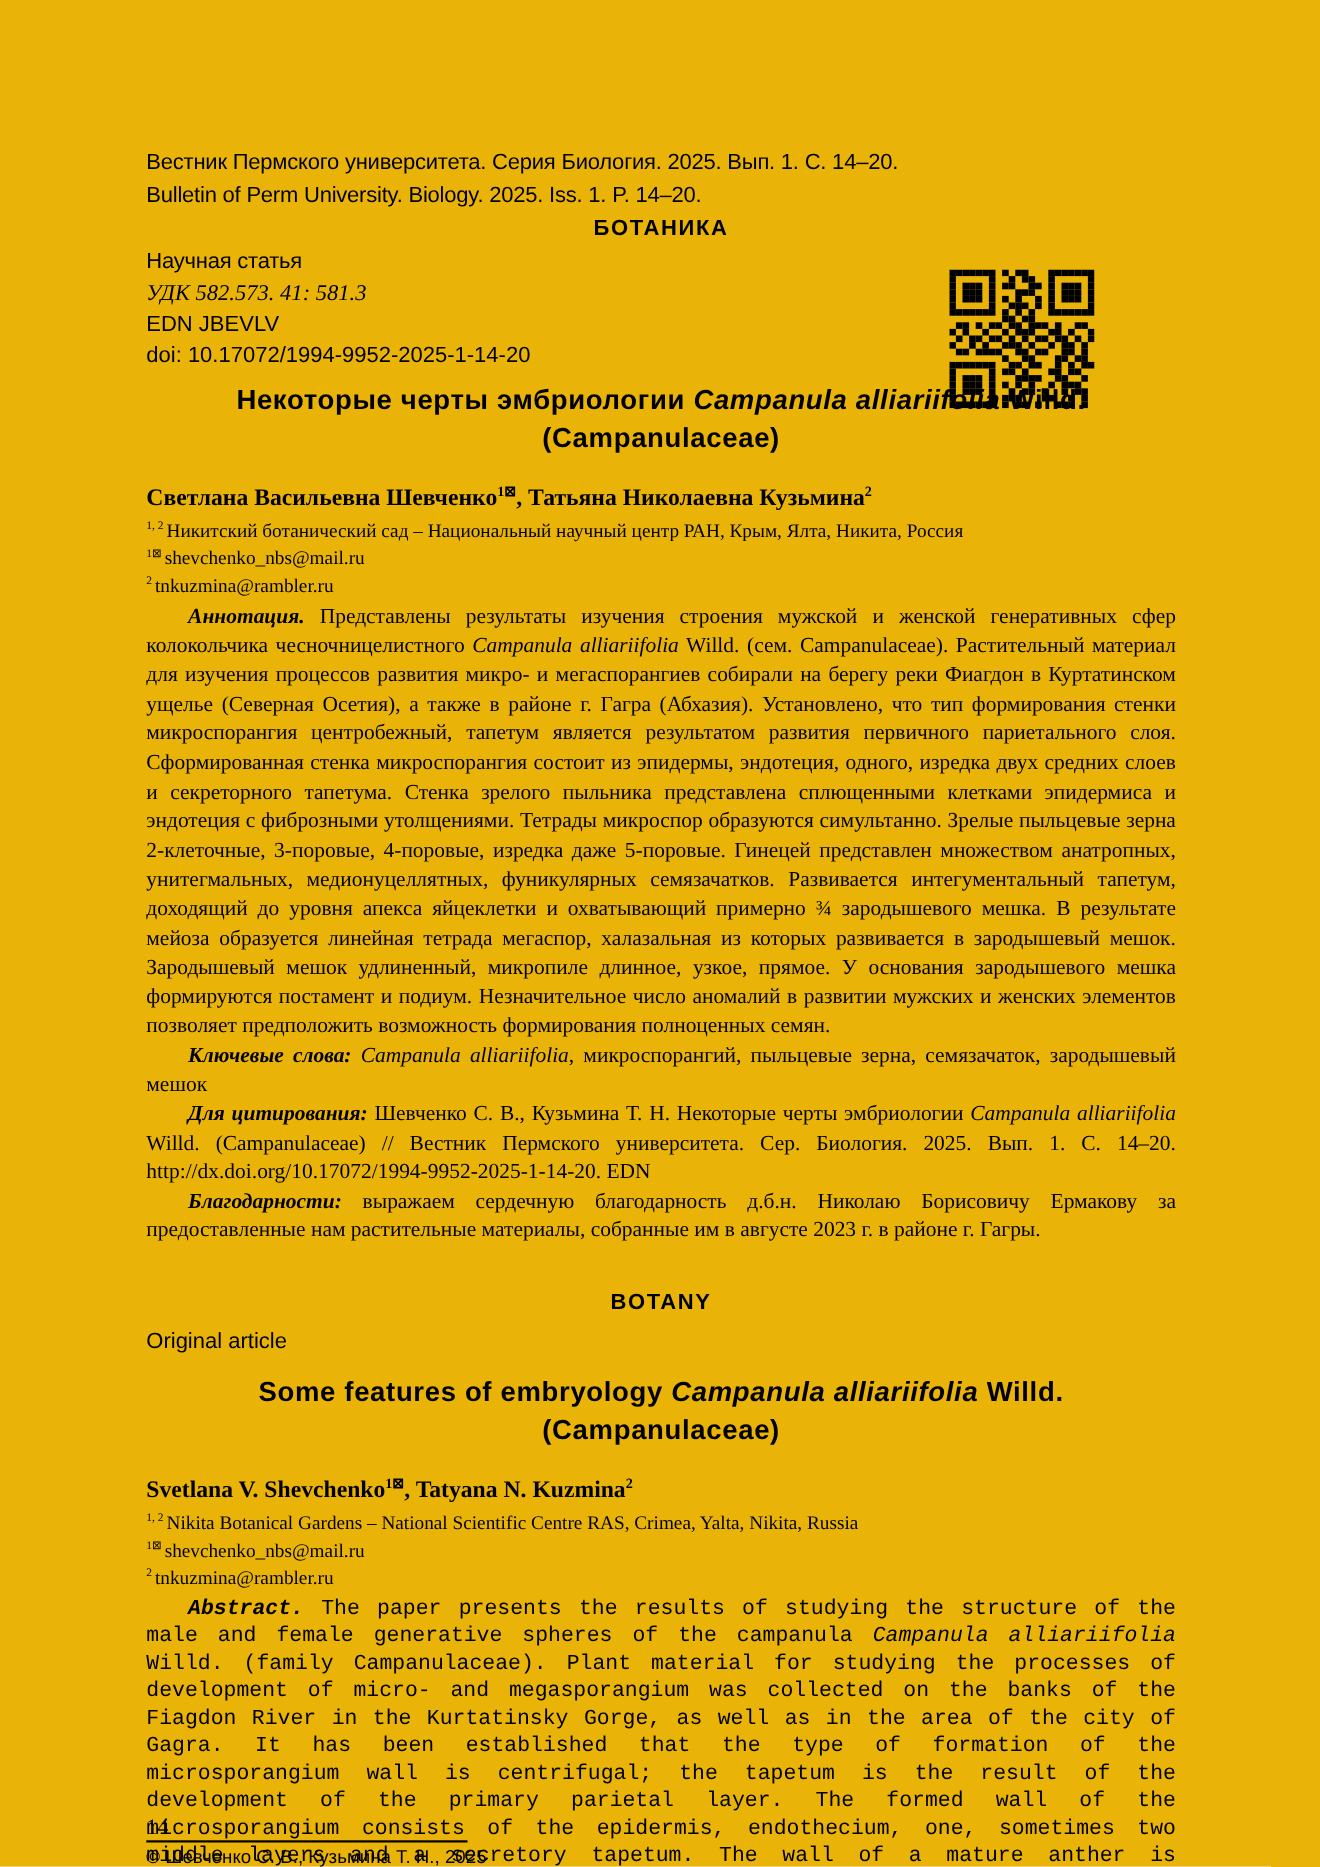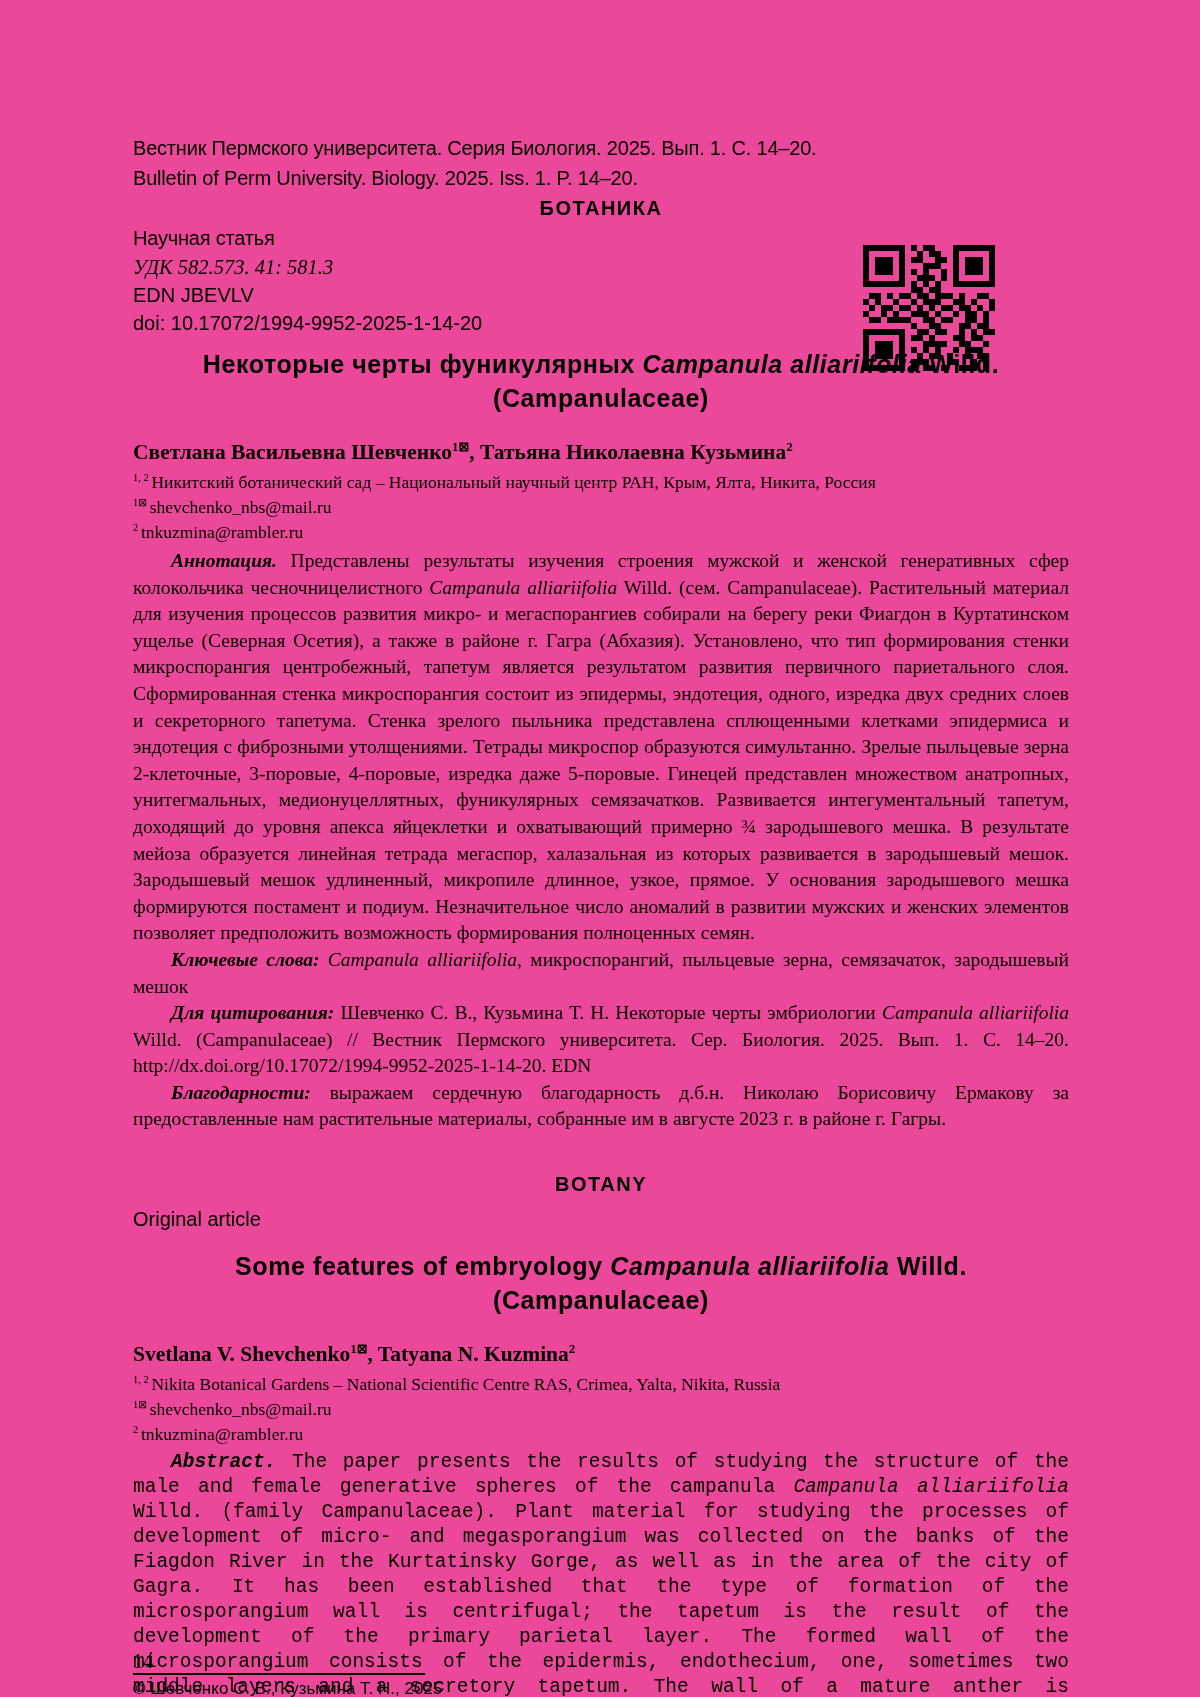--- a/index.html
+++ b/index.html
@@ -1,20 +1,20 @@
 <!DOCTYPE html>
 <html><head>
 <meta charset="utf-8">
 <style>
   html, body { margin: 0; padding: 0; background: #ffffff; }
   .page {
     position: relative;
     width: 1200px;
     height: 1697px;
-    background: #ec4899;
+    background: #eab308;
     color: #000000;
     overflow: hidden;
     font-family: "Liberation Serif", serif;
   }
   .content {
     position: absolute;
     left: 133px;
     top: 0;
     width: 936px;
   }
@@ -386,21 +386,21 @@
   <div class="content">
 
     <p class="sansline first-line">Вестник Пермского университета. Серия Биология. 2025. Вып. 1. С. 14–20.</p>
     <p class="sansline">Bulletin of Perm University. Biology. 2025. Iss. 1. P. 14–20.</p>
     <p class="section-head">БОТАНИКА</p>
     <p class="sansline">Научная статья</p>
     <p class="udk">УДК 582.573. 41: 581.3</p>
     <p class="meta-sans">EDN JBEVLV</p>
     <p class="meta-sans">doi: 10.17072/1994-9952-2025-1-14-20</p>
 
-    <h1 class="title"><span><span>Некоторые черты фуникулярных </span><span class="seg-i">Campanula alliariifolia</span><span> Willd.</span></span><br><span>(Campanulaceae)</span></h1>
+    <h1 class="title"><span><span>Некоторые черты эмбриологии </span><span class="seg-i">Campanula alliariifolia</span><span> Willd.</span></span><br><span>(Campanulaceae)</span></h1>
 
     <p class="authors"><span>Светлана Васильевна Шевченко</span><span class="seg-sup">1⊠</span><span>, Татьяна Николаевна Кузьмина</span><span class="seg-sup">2</span></p>
 
     <div class="affil">
       <p><span class="seg-sup">1, 2 </span><span>Никитский ботанический сад – Национальный научный центр РАН, Крым, Ялта, Никита, Россия</span></p>
       <p><span class="seg-sup">1⊠ </span><span>shevchenko_nbs@mail.ru</span></p>
       <p><span class="seg-sup">2 </span><span>tnkuzmina@rambler.ru</span></p>
     </div>
 
     <div class="bodyblock">

